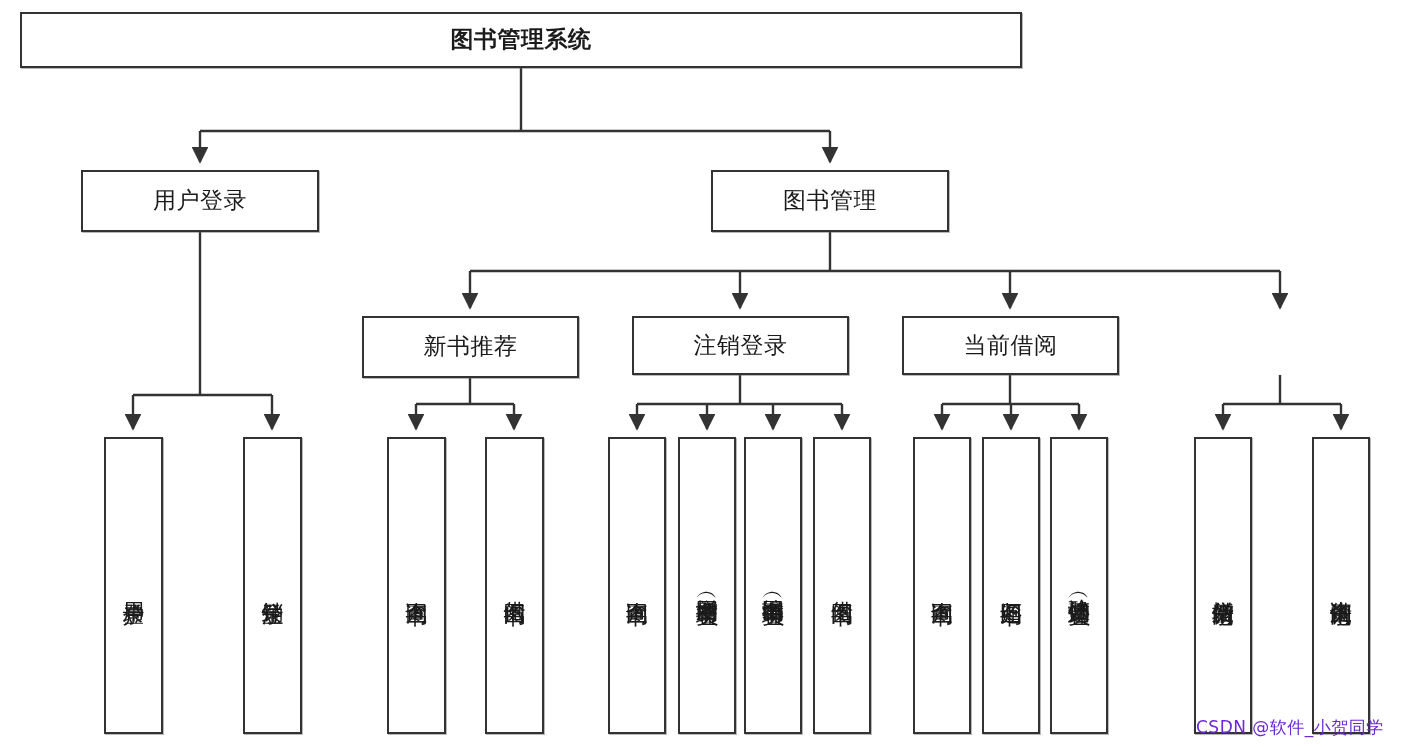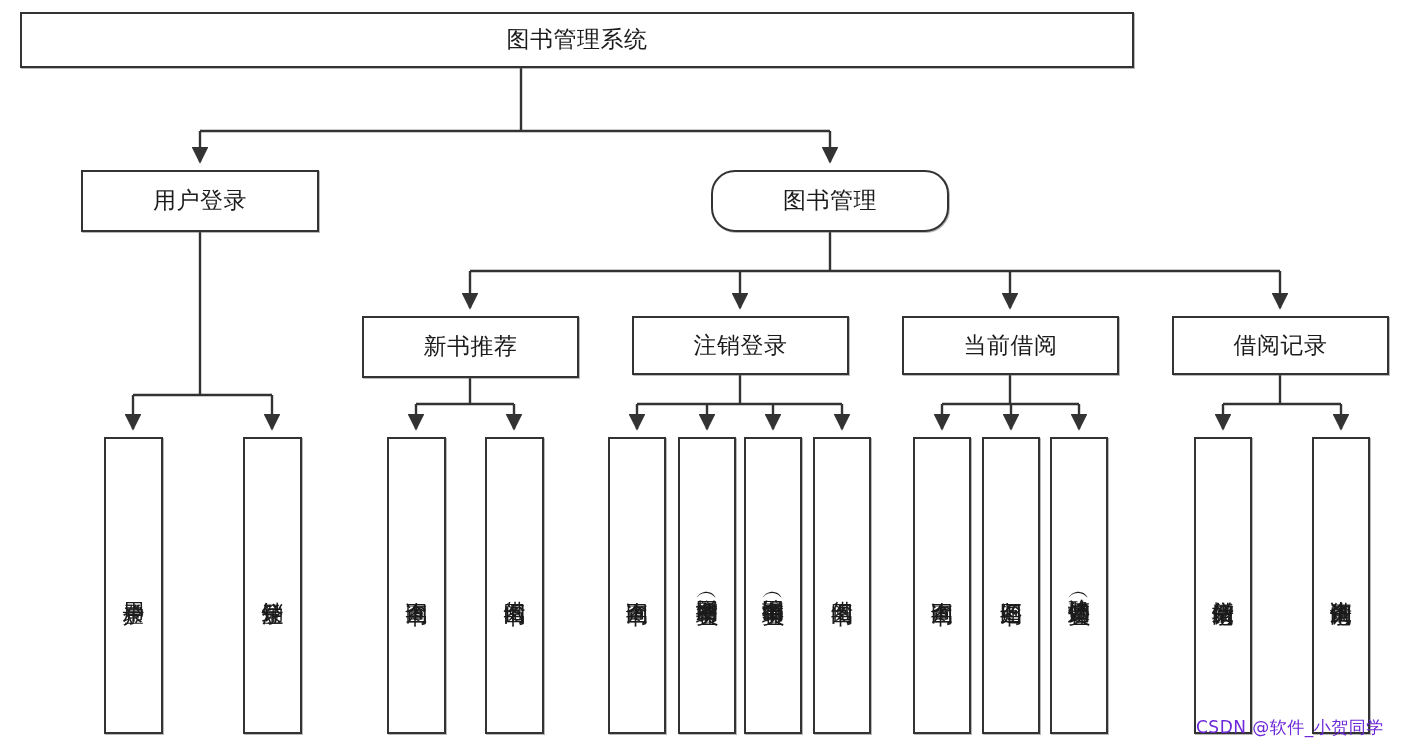--- a/index.html
+++ b/index.html
@@ -115,42 +115,39 @@
       <path d="M 1011 404 L 1011 429" marker-end="url(#arrow)"></path>
       <path d="M 1079 404 L 1079 429" marker-end="url(#arrow)"></path>
 
       <path d="M 1280 375 L 1280 404"></path>
       <path d="M 1223 404 L 1341 404"></path>
       <path d="M 1223 404 L 1223 429" marker-end="url(#arrow)"></path>
       <path d="M 1341 404 L 1341 429" marker-end="url(#arrow)"></path>
     </g>
   </svg>
 
-  <div class="node root horiz" style="left:20px; top:12px; width:1114px; height:56px;">
+  <div class="node root horiz" style="left:20px; top:12px; width:1002px; height:56px;font-weight:bold;">
     <span class="label">图书管理系统</span>
   </div>
 
   <div class="node horiz" style="left:81px; top:170px; width:238px; height:62px;">
     <span class="label">用户登录</span>
   </div>
-  <div class="node horiz" style="left:711px; top:170px; width:238px; height:62px;border-radius:24px;">
+  <div class="node horiz" style="left:711px; top:170px; width:238px; height:62px;">
     <span class="label">图书管理</span>
   </div>
 
   <div class="node horiz" style="left:362px; top:316px; width:217px; height:62px;">
     <span class="label">新书推荐</span>
   </div>
   <div class="node horiz" style="left:632px; top:316px; width:217px; height:59px;">
     <span class="label">注销登录</span>
   </div>
   <div class="node horiz" style="left:902px; top:316px; width:217px; height:59px;">
     <span class="label">当前借阅</span>
-  </div>
-  <div class="node horiz" style="left:1172px; top:316px; width:217px; height:59px;">
-    <span class="label">借阅记录</span>
   </div>
 
   <div class="node vert" style="left:104px; top:437px; width:59px; height:297px;">
     <span class="label">用户登录</span>
   </div>
   <div class="node vert" style="left:243px; top:437px; width:59px; height:297px;">
     <span class="label">注销登录</span>
   </div>
 
   <div class="node vert" style="left:387px; top:437px; width:59px; height:297px;">

